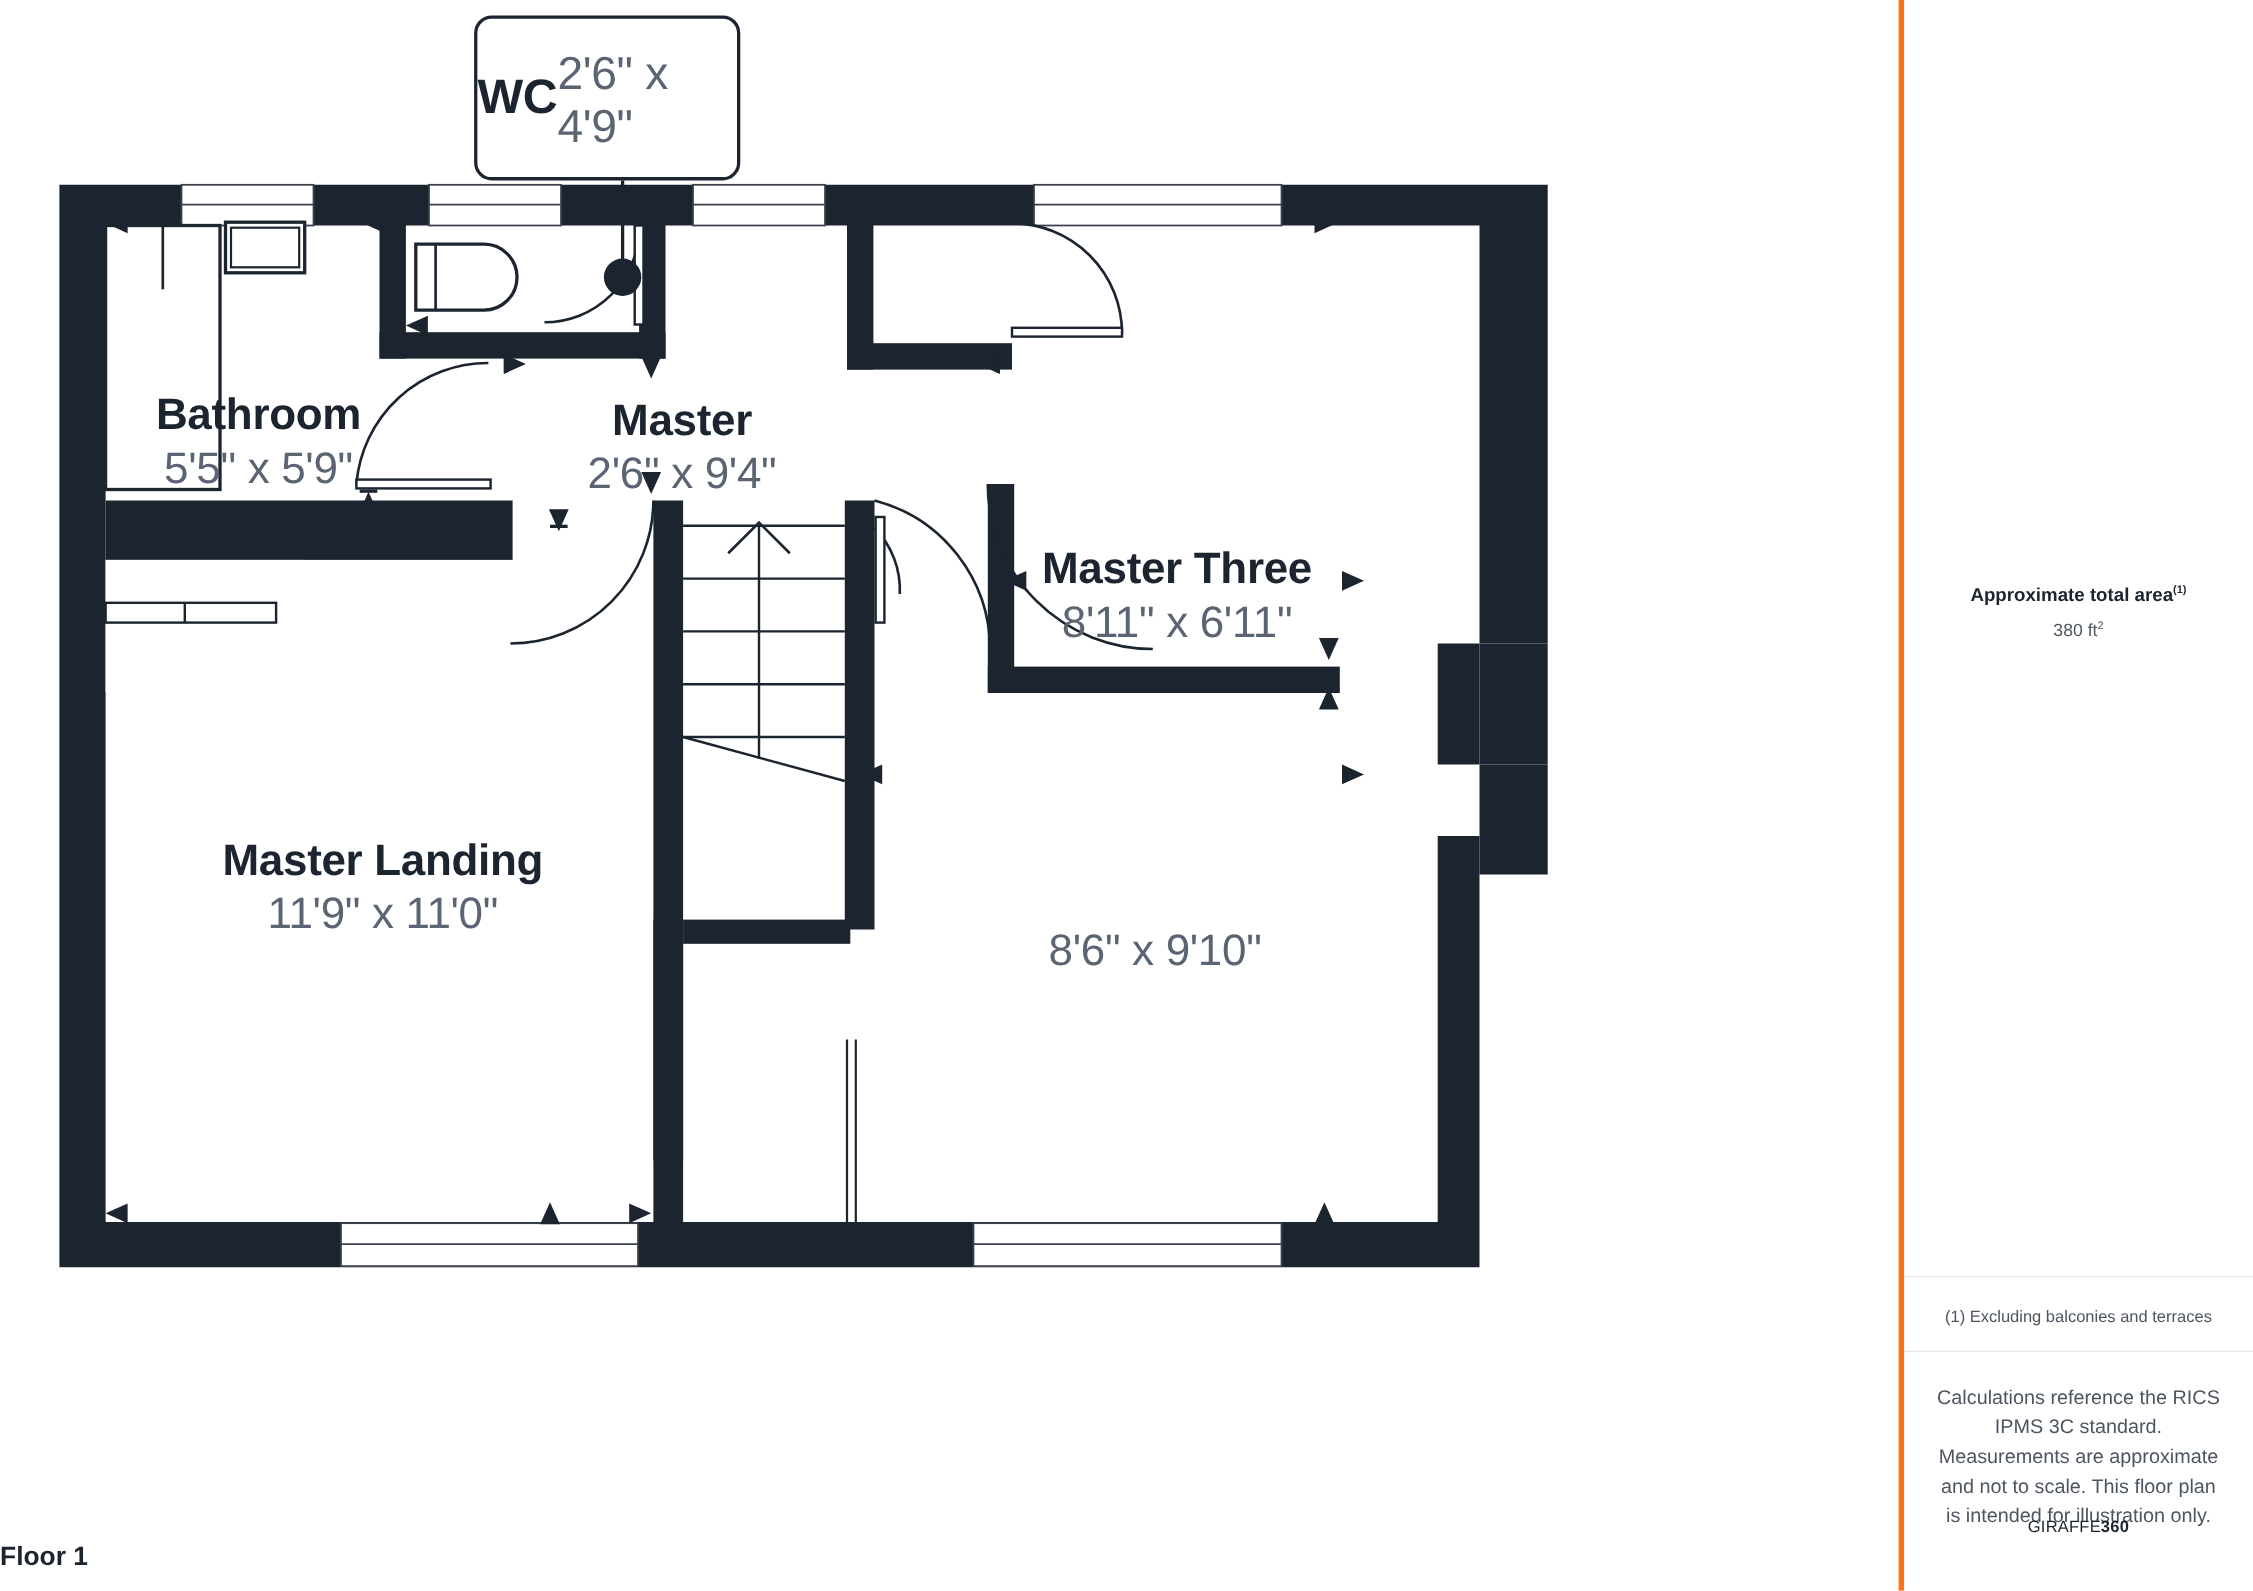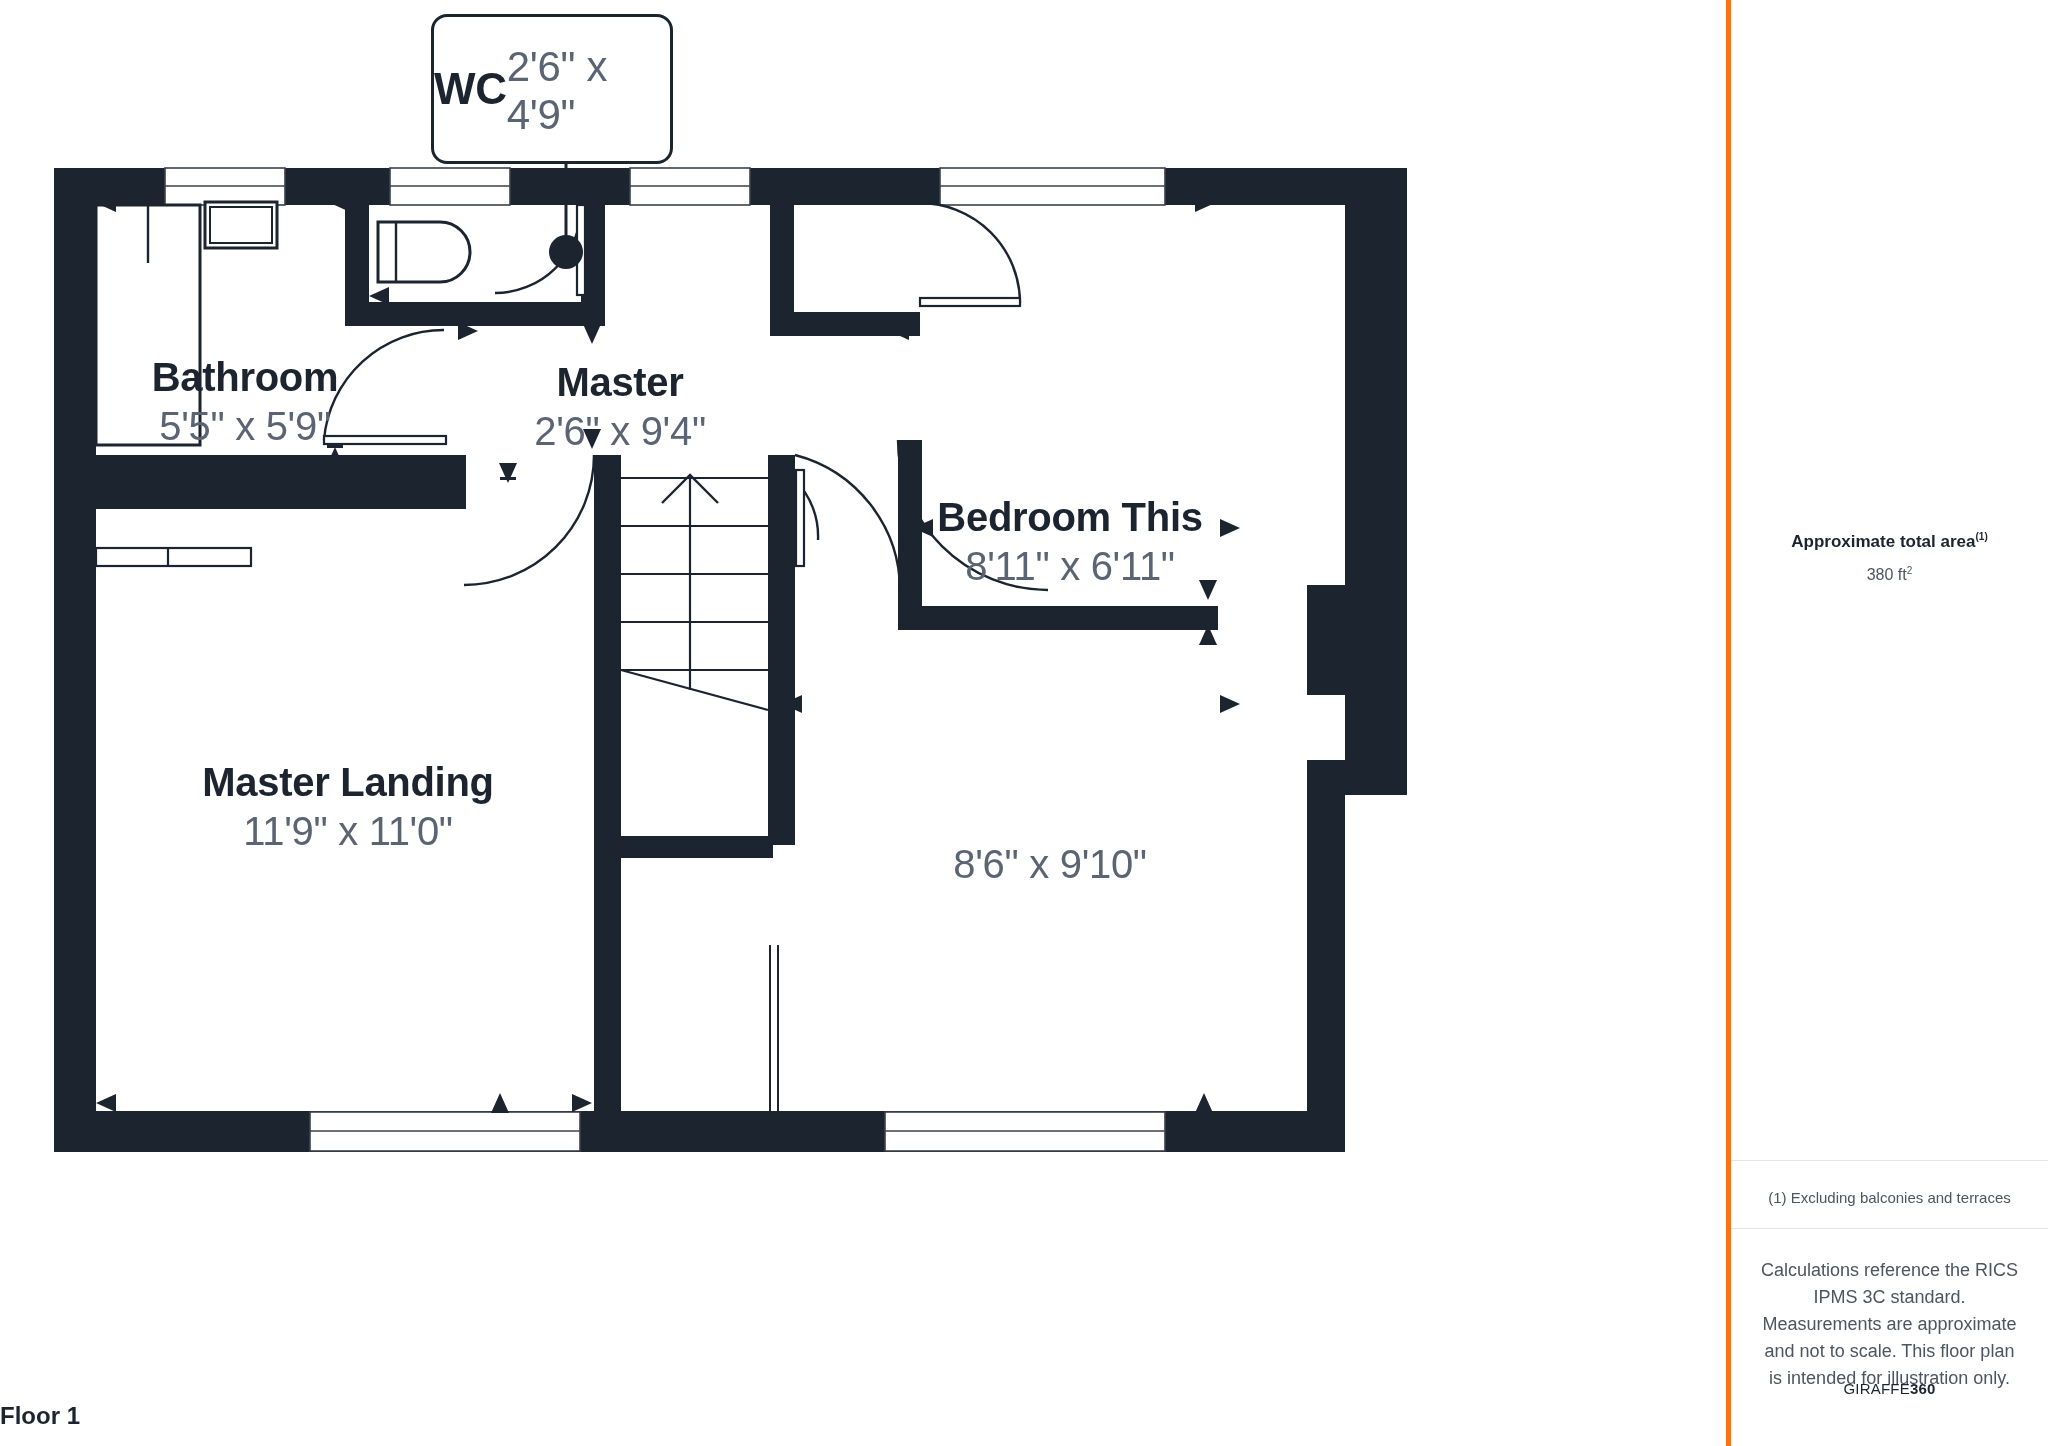--- a/index.html
+++ b/index.html
@@ -329,32 +329,32 @@
         <circle cx="566" cy="252" r="17" fill="#1c2430"></circle>
       </g>
 
     </svg>
 
     <div id="wc-callout">
       <span class="room-name">WC</span>
       <span class="room-dim">2'6" x 4'9"</span>
     </div>
 
-    <div class="room-label" style="left:55px; top:355px; width:380px;">
+    <div class="room-label" style="left:45px; top:355px; width:380px;">
       <span class="room-name">Bathroom</span>
       <span class="room-dim">5'5" x 5'9"</span>
     </div>
 
     <div class="room-label" style="left:430px; top:360px; width:380px;">
       <span class="room-name">Master</span>
       <span class="room-dim">2'6" x 9'4"</span>
     </div>
 
     <div class="room-label" style="left:820px; top:495px; width:500px;">
-      <span class="room-name">Bedroom This</span>
+      <span class="room-name">Master Three</span>
       <span class="room-dim">8'11" x 6'11"</span>
     </div>
 
     <div class="room-label" style="left:148px; top:760px; width:400px;">
       <span class="room-name">Master Landing</span>
       <span class="room-dim">11'9" x 11'0"</span>
     </div>
 
     <div class="room-label" style="left:900px; top:838px; width:300px;">
       <span class="room-dim">8'6" x 9'10"</span>

